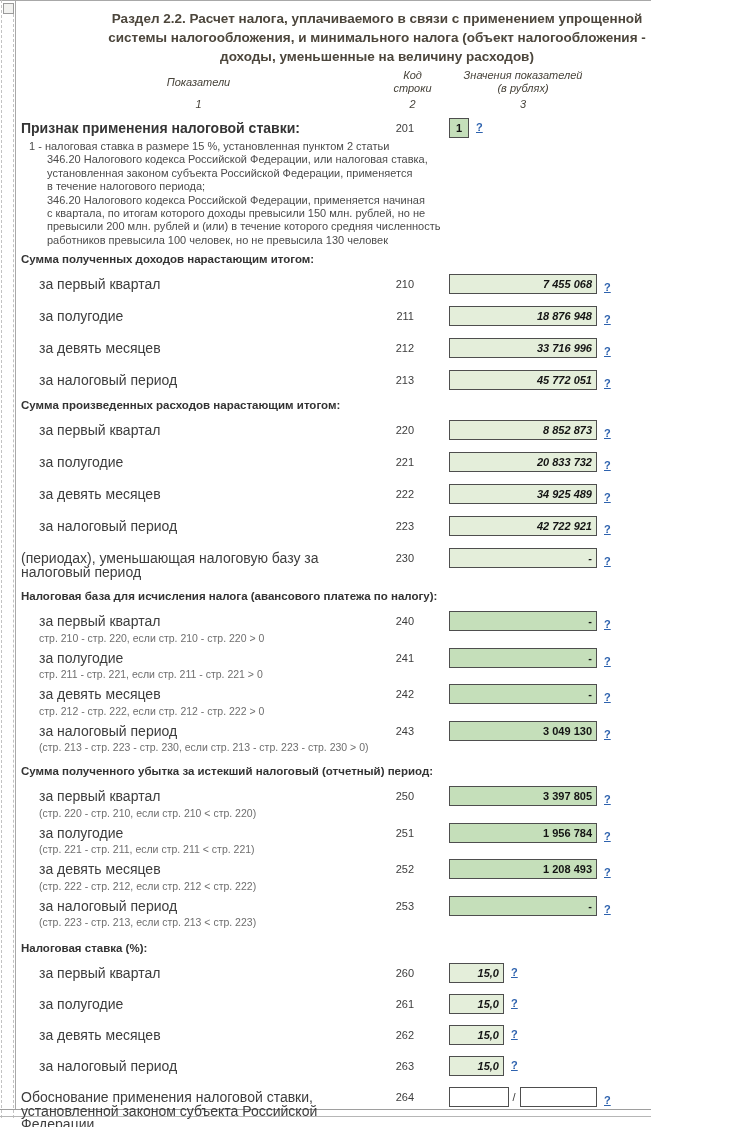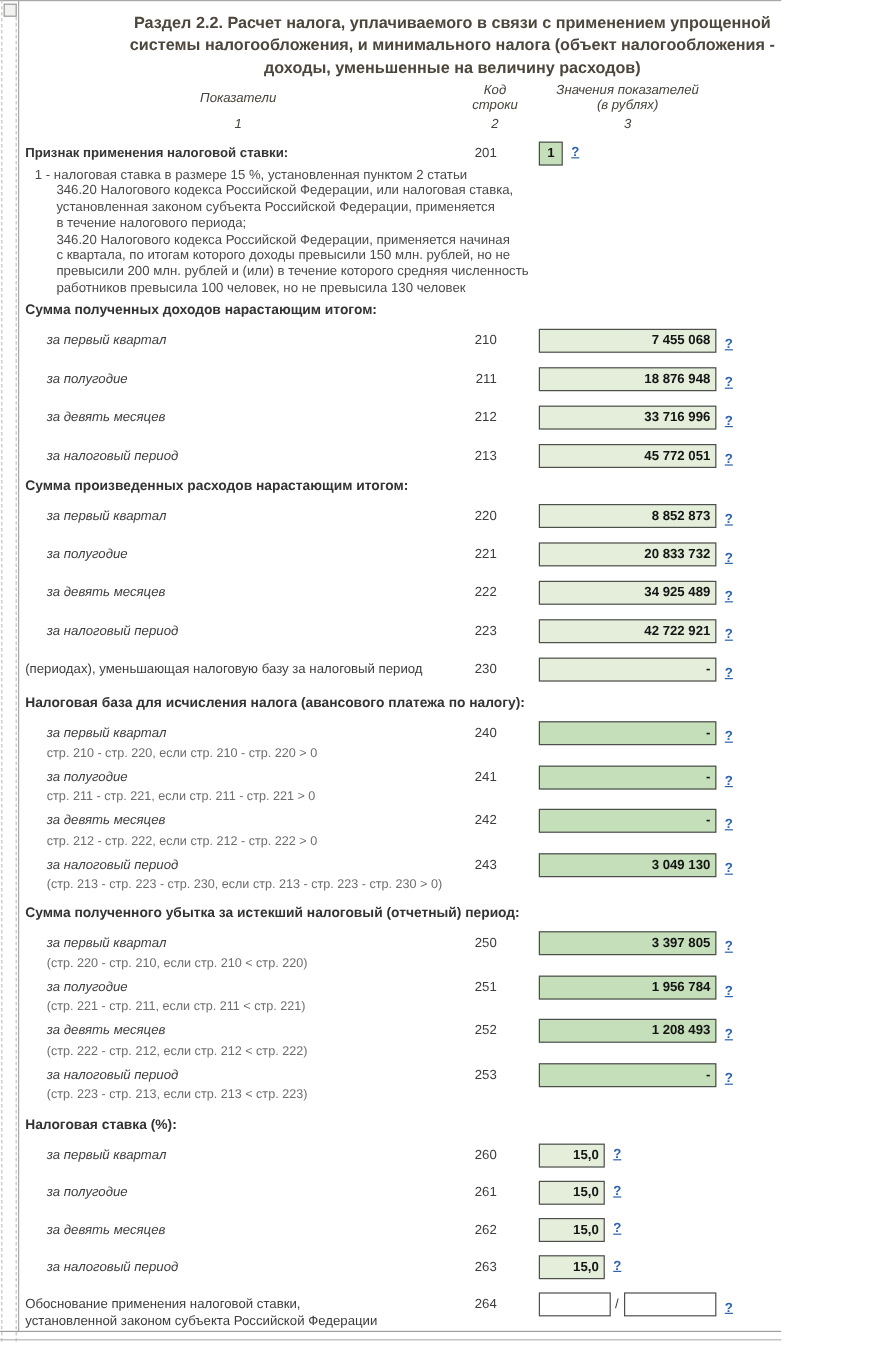--- a/index.html
+++ b/index.html
@@ -28,28 +28,28 @@
   .cols .single { padding-top:7px; }
   .colnums { display:grid; grid-template-columns:355px 73px 148px 30px; margin:3px 0 0 5px;
              font-style:italic; font-size:11px; color:#47433a; text-align:center; }
 
   
   .row { display:grid; grid-template-columns:355px 38px 35px 148px 30px;
          align-items:start; margin:0 0 11px 5px; }
   .row-f { margin-bottom:4px; }
   .c-code { text-align:right; font-size:11px; color:#3d3d3d; padding-top:4px; }
   .c-help { padding-left:7px; padding-top:3px; }
-  .lbl   { font-size:11px; color:#3d3d3d; padding-top:4px; line-height:13.5px; }
-  .lbl-ind { padding-left:18px;font-style:italic; }
+  .lbl   { font-size:14px; color:#3d3d3d; padding-top:4px; line-height:13.5px; }
+  .lbl-ind { padding-left:18px; }
   .lbl-b { font-weight:bold; color:#353535; }
   .frm   { font-size:10.5px; color:#6e6e6e; padding-left:18px; padding-top:3px; white-space:nowrap; }
 
   .field { box-sizing:border-box; height:20px; border:1px solid #4e4e4e; font-size:11px;
            font-weight:bold; color:#141414; text-align:right; padding:3px 4px 0 4px; }
-  .f-light { background:#e4eeda; }
+  .f-light { background:#e4eeda;font-style:italic; }
   .f-dark  { background:#c5dfba; }
   .f-white { background:#ffffff; }
   .f-small { width:20px; text-align:center; padding:3px 1px 0 1px; }
   .f-rate  { width:55px; }
   .f-j1 { width:60px; } .f-j2 { width:78px; }
   .inlinefield { display:flex; align-items:flex-start; }
   .inlinefield .help { margin-left:7px; margin-top:3px; }
   .slash { font-size:11px; color:#3d3d3d; padding:4px 4px 0 4px; }
 
   .help { color:#2d62ae; font-size:11px; font-weight:bold; text-decoration:underline;

